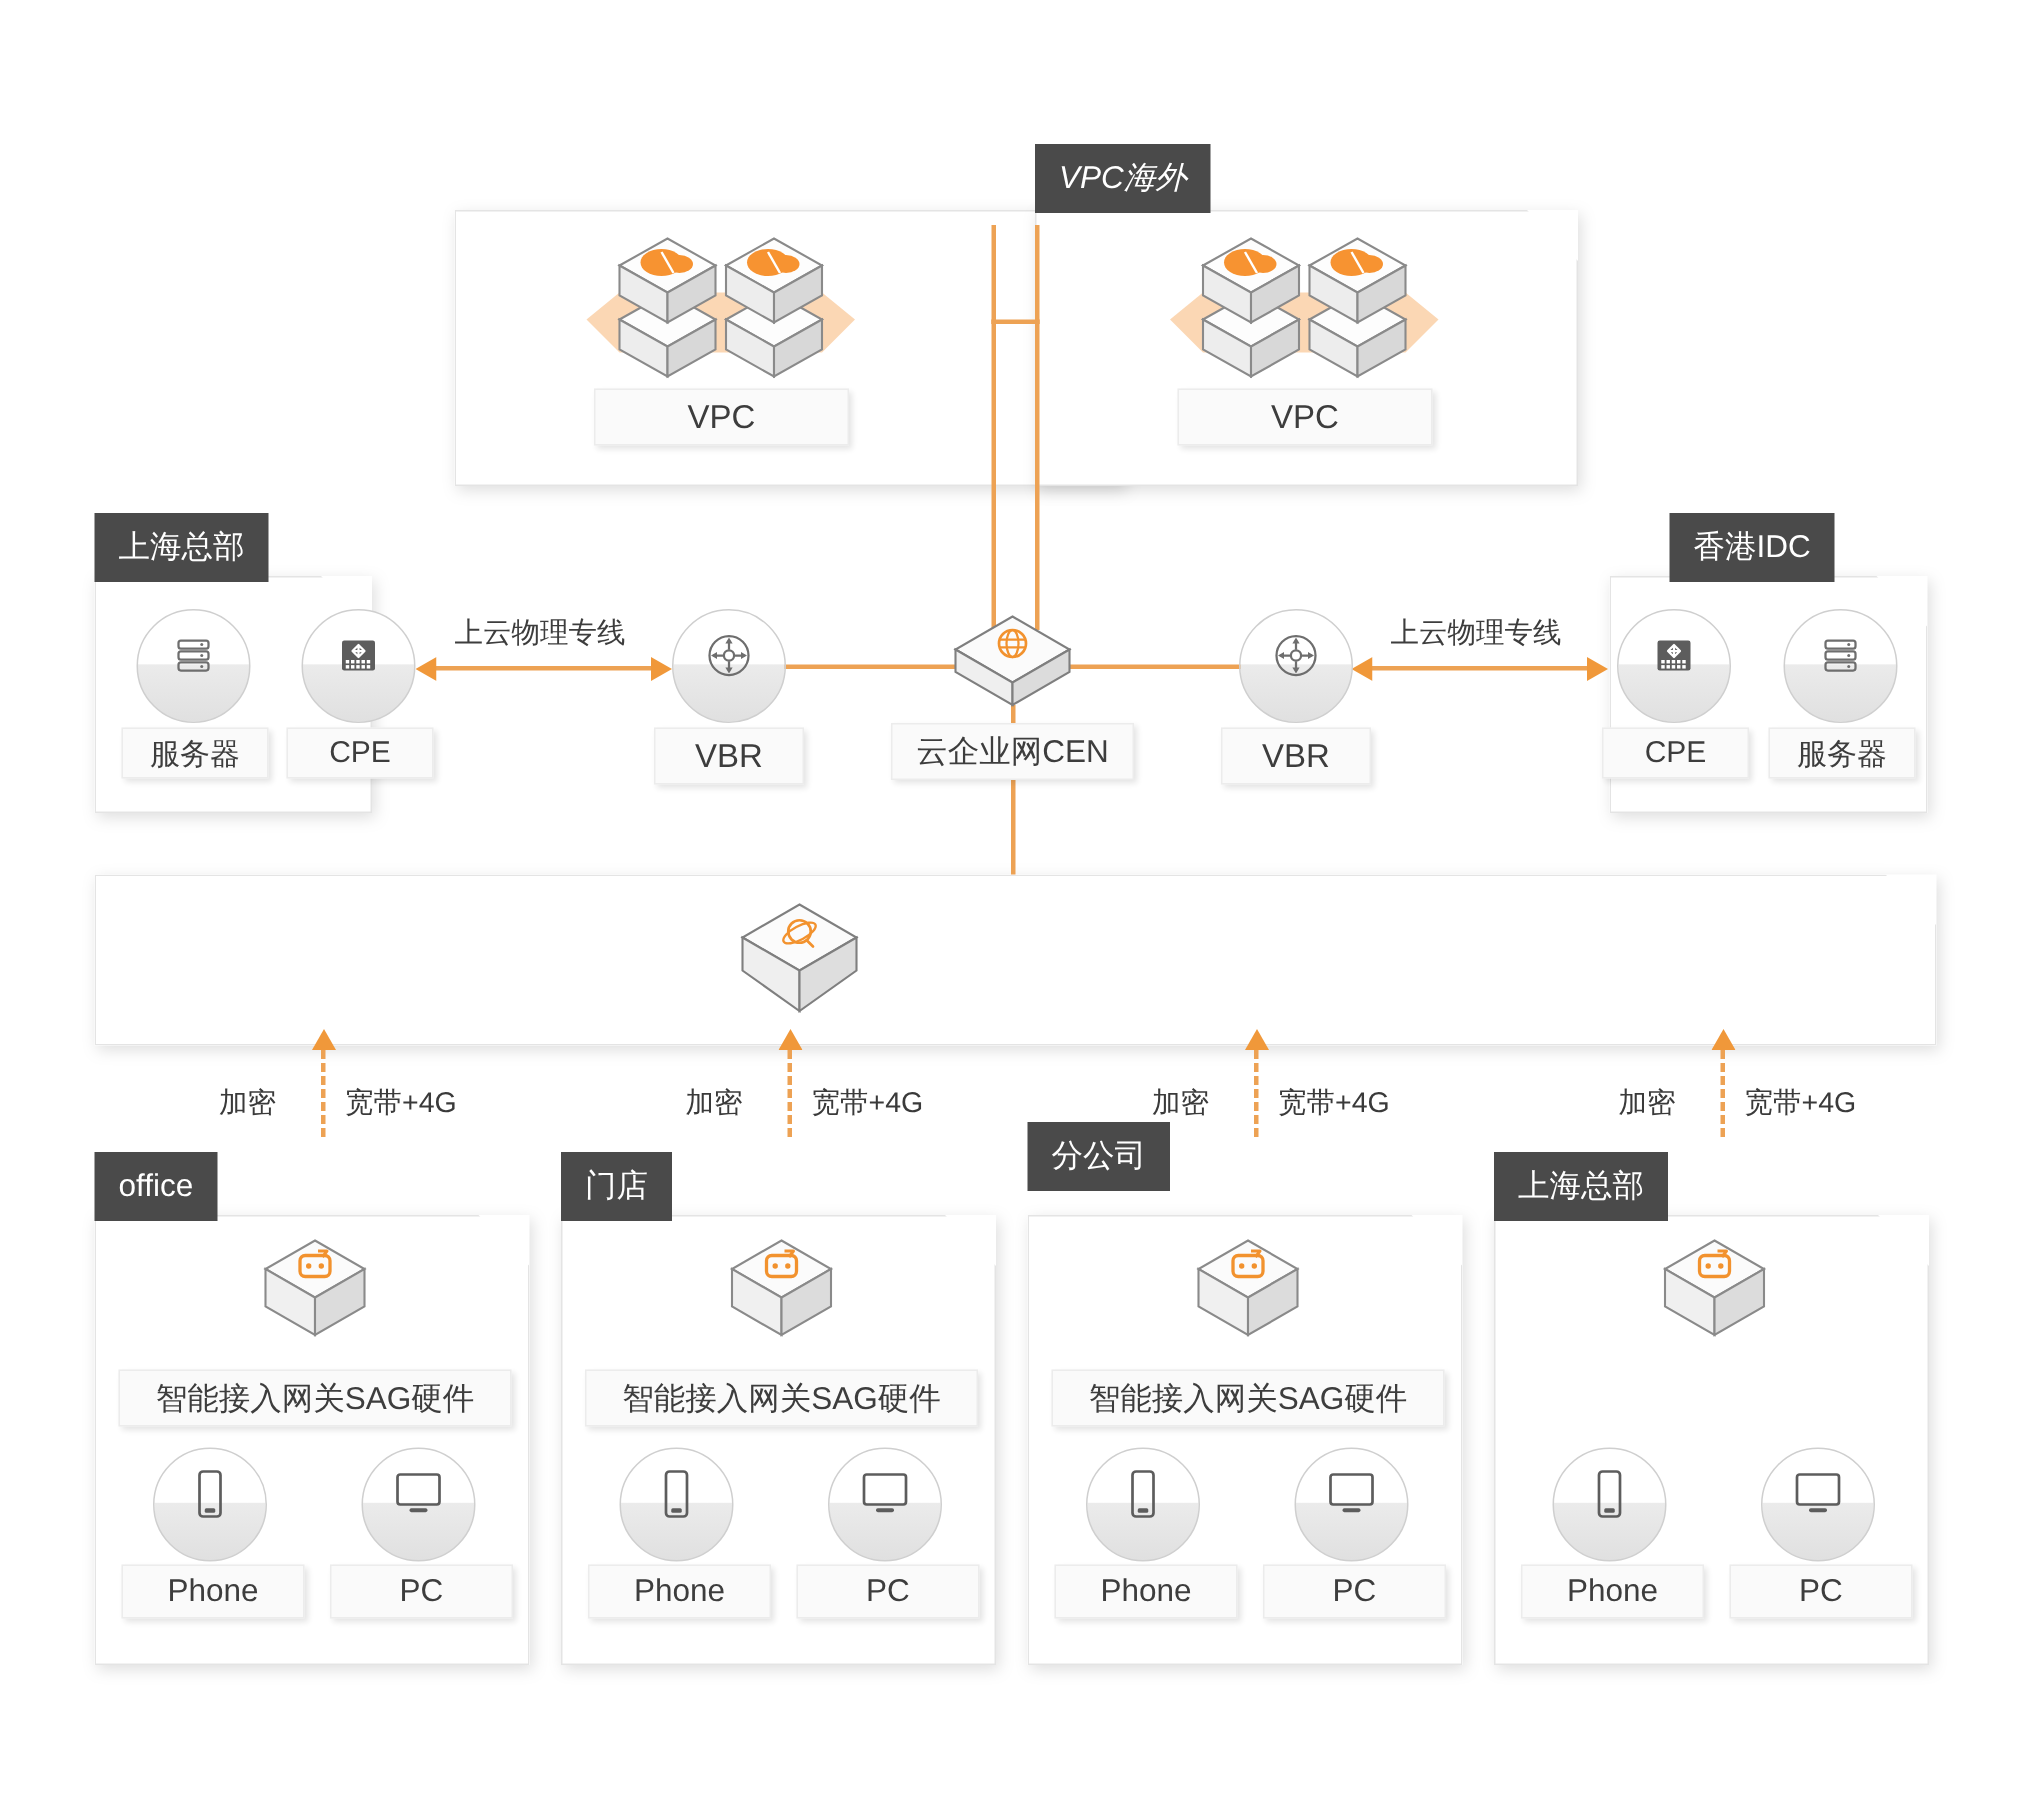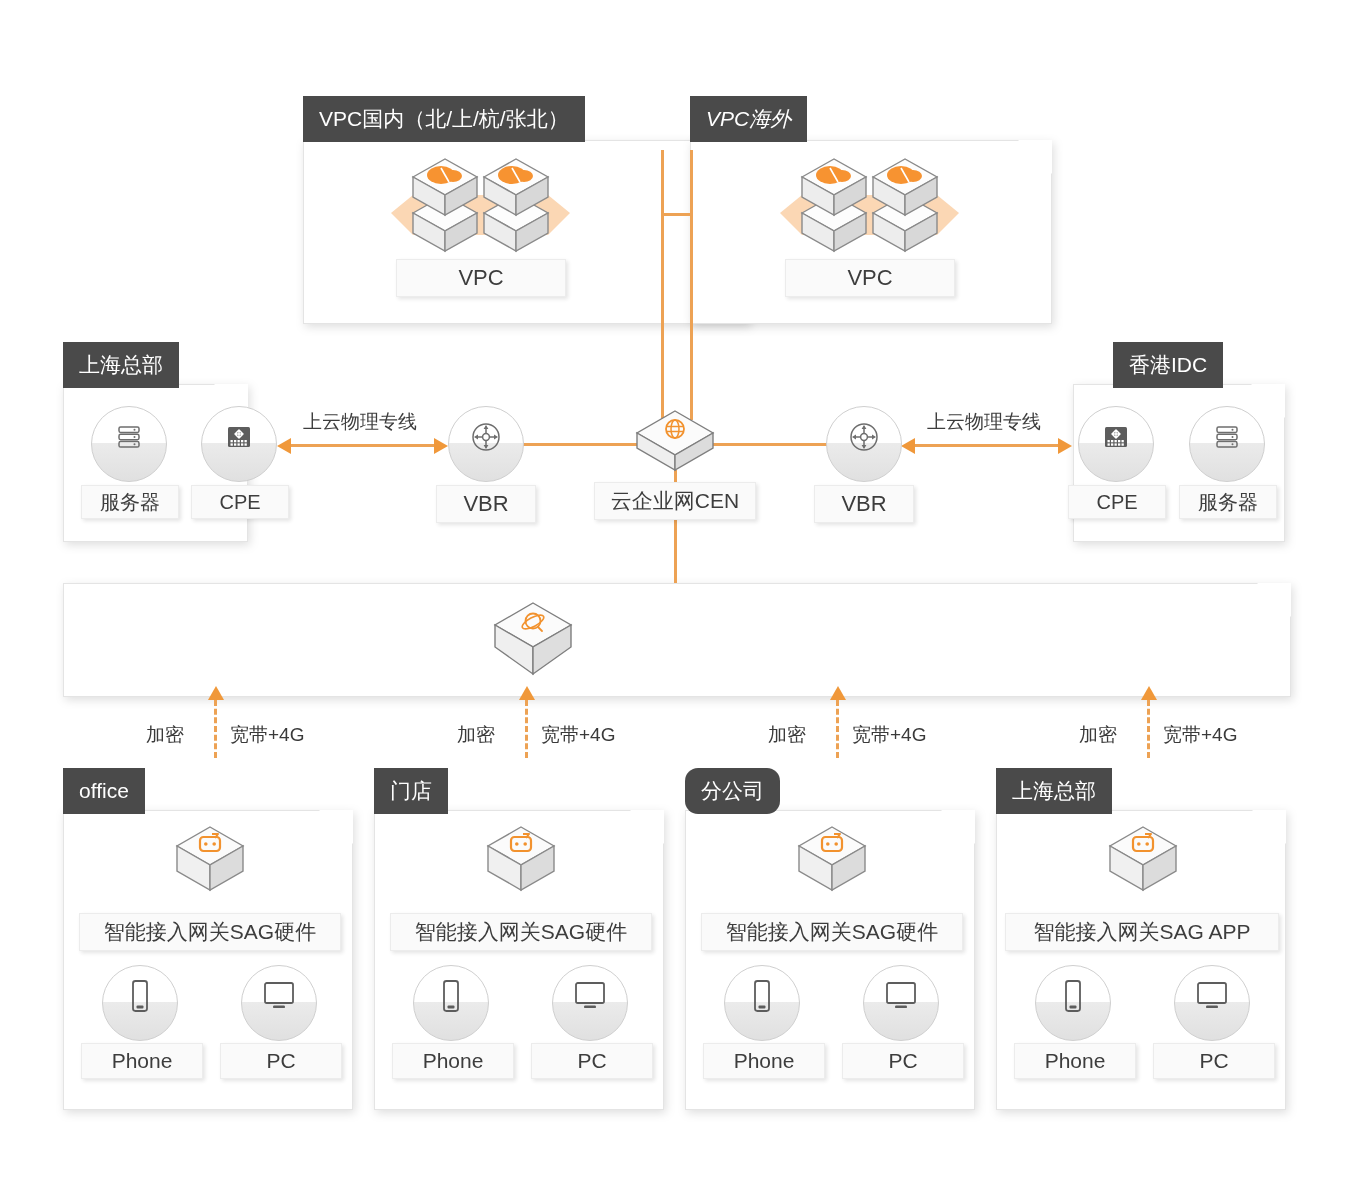--- a/index.html
+++ b/index.html
@@ -138,21 +138,20 @@
   </svg>
 
   <div class="dash" style="left:1147px;top:700px;height:58px;"></div>
   <svg class="arrow" width="16" height="14" style="left:1141px;top:686px;">
     <polygon points="8,0 16,14 0,14" fill="#f0983a"></polygon>
   </svg>
 
   <div class="card notch" style="left:303px;top:140px;width:446px;height:184px;">
     <div class="cardbg"></div>
   </div>
-  <div class="tab" style="left:303px;top:96px;">VPC国内（北/上/杭/张北）</div>
 
   <div class="iso" style="left:383px;top:155px;width:195px;height:110px;">
     <svg width="195" height="110" viewBox="0 0 195 110">
 
       <polygon points="8,58 30,40 165,40 187,58 165,80 30,80" fill="#fbd7b4"></polygon>
 
       <g>
         <polygon points="30,58 62,40 94,58 62,76" fill="#fdfdfd" stroke="#8a8a8a" stroke-width="1.4"></polygon>
         <polygon points="30,58 62,76 62,96 30,78" fill="#ededed" stroke="#8a8a8a" stroke-width="1.4"></polygon>
         <polygon points="94,58 62,76 62,96 94,78" fill="#d8d8d8" stroke="#8a8a8a" stroke-width="1.4"></polygon>
@@ -438,21 +437,21 @@
     <svg width="34" height="30" viewBox="0 0 34 30">
       <rect x="3" y="2" width="28" height="20" rx="1.8" fill="none" stroke="#5d5d5d" stroke-width="1.8"></rect>
       <rect x="11" y="24.5" width="12" height="2.6" rx="1.2" fill="#5d5d5d"></rect>
     </svg>
   </div>
   <div class="chip" style="left:531px;top:1043px;width:122px;height:36px;font-size:21px;">PC</div>
 
   <div class="card notch" style="left:685px;top:810px;width:290px;height:300px;">
     <div class="cardbg"></div>
   </div>
-  <div class="tab" style="left:685px;top:768px;border-radius:13px;">分公司</div>
+  <div class="tab" style="left:685px;top:748px;">分公司</div>
 
   <div class="iso" style="left:794px;top:824px;">
     <svg width="76" height="72" viewBox="0 0 76 72">
       <polygon points="38,3 71,22 38,41 5,22" fill="#fbfbfb" stroke="#8a8a8a" stroke-width="1.4"></polygon>
       <polygon points="5,22 38,41 38,66 5,47" fill="#f0f0f0" stroke="#8a8a8a" stroke-width="1.4"></polygon>
       <polygon points="71,22 38,41 38,66 71,47" fill="#dcdcdc" stroke="#8a8a8a" stroke-width="1.4"></polygon>
       <g transform="translate(38,20)">
         <rect x="-10" y="-7" width="20" height="14" rx="3.5" fill="none" stroke="#f2922e" stroke-width="2.2"></rect>
         <circle cx="-4.2" cy="0" r="1.8" fill="#f2922e"></circle>
         <circle cx="4.2" cy="0" r="1.8" fill="#f2922e"></circle>
@@ -489,21 +488,20 @@
       <polygon points="5,22 38,41 38,66 5,47" fill="#f0f0f0" stroke="#8a8a8a" stroke-width="1.4"></polygon>
       <polygon points="71,22 38,41 38,66 71,47" fill="#dcdcdc" stroke="#8a8a8a" stroke-width="1.4"></polygon>
       <g transform="translate(38,20)">
         <rect x="-10" y="-7" width="20" height="14" rx="3.5" fill="none" stroke="#f2922e" stroke-width="2.2"></rect>
         <circle cx="-4.2" cy="0" r="1.8" fill="#f2922e"></circle>
         <circle cx="4.2" cy="0" r="1.8" fill="#f2922e"></circle>
         <path d="M2 -10 L8 -10 L5 -6" stroke="#f2922e" stroke-width="2" fill="none" stroke-linejoin="round"></path>
       </g>
     </svg>
   </div>
-  <div class="chip" style="left:1005px;top:913px;width:274px;height:38px;font-size:21px;">智能接入网关SAG APP</div>
 
   <div class="cyl" style="left:1035px;top:965px;">
     <svg width="26" height="34" viewBox="0 0 26 34">
       <rect x="6" y="2" width="14" height="30" rx="2.4" fill="none" stroke="#5d5d5d" stroke-width="1.8"></rect>
       <rect x="9.5" y="26.5" width="7" height="3" rx="1" fill="#5d5d5d"></rect>
     </svg>
   </div>
   <div class="chip" style="left:1014px;top:1043px;width:122px;height:36px;font-size:21px;">Phone</div>
 
   <div class="cyl" style="left:1174px;top:965px;">

